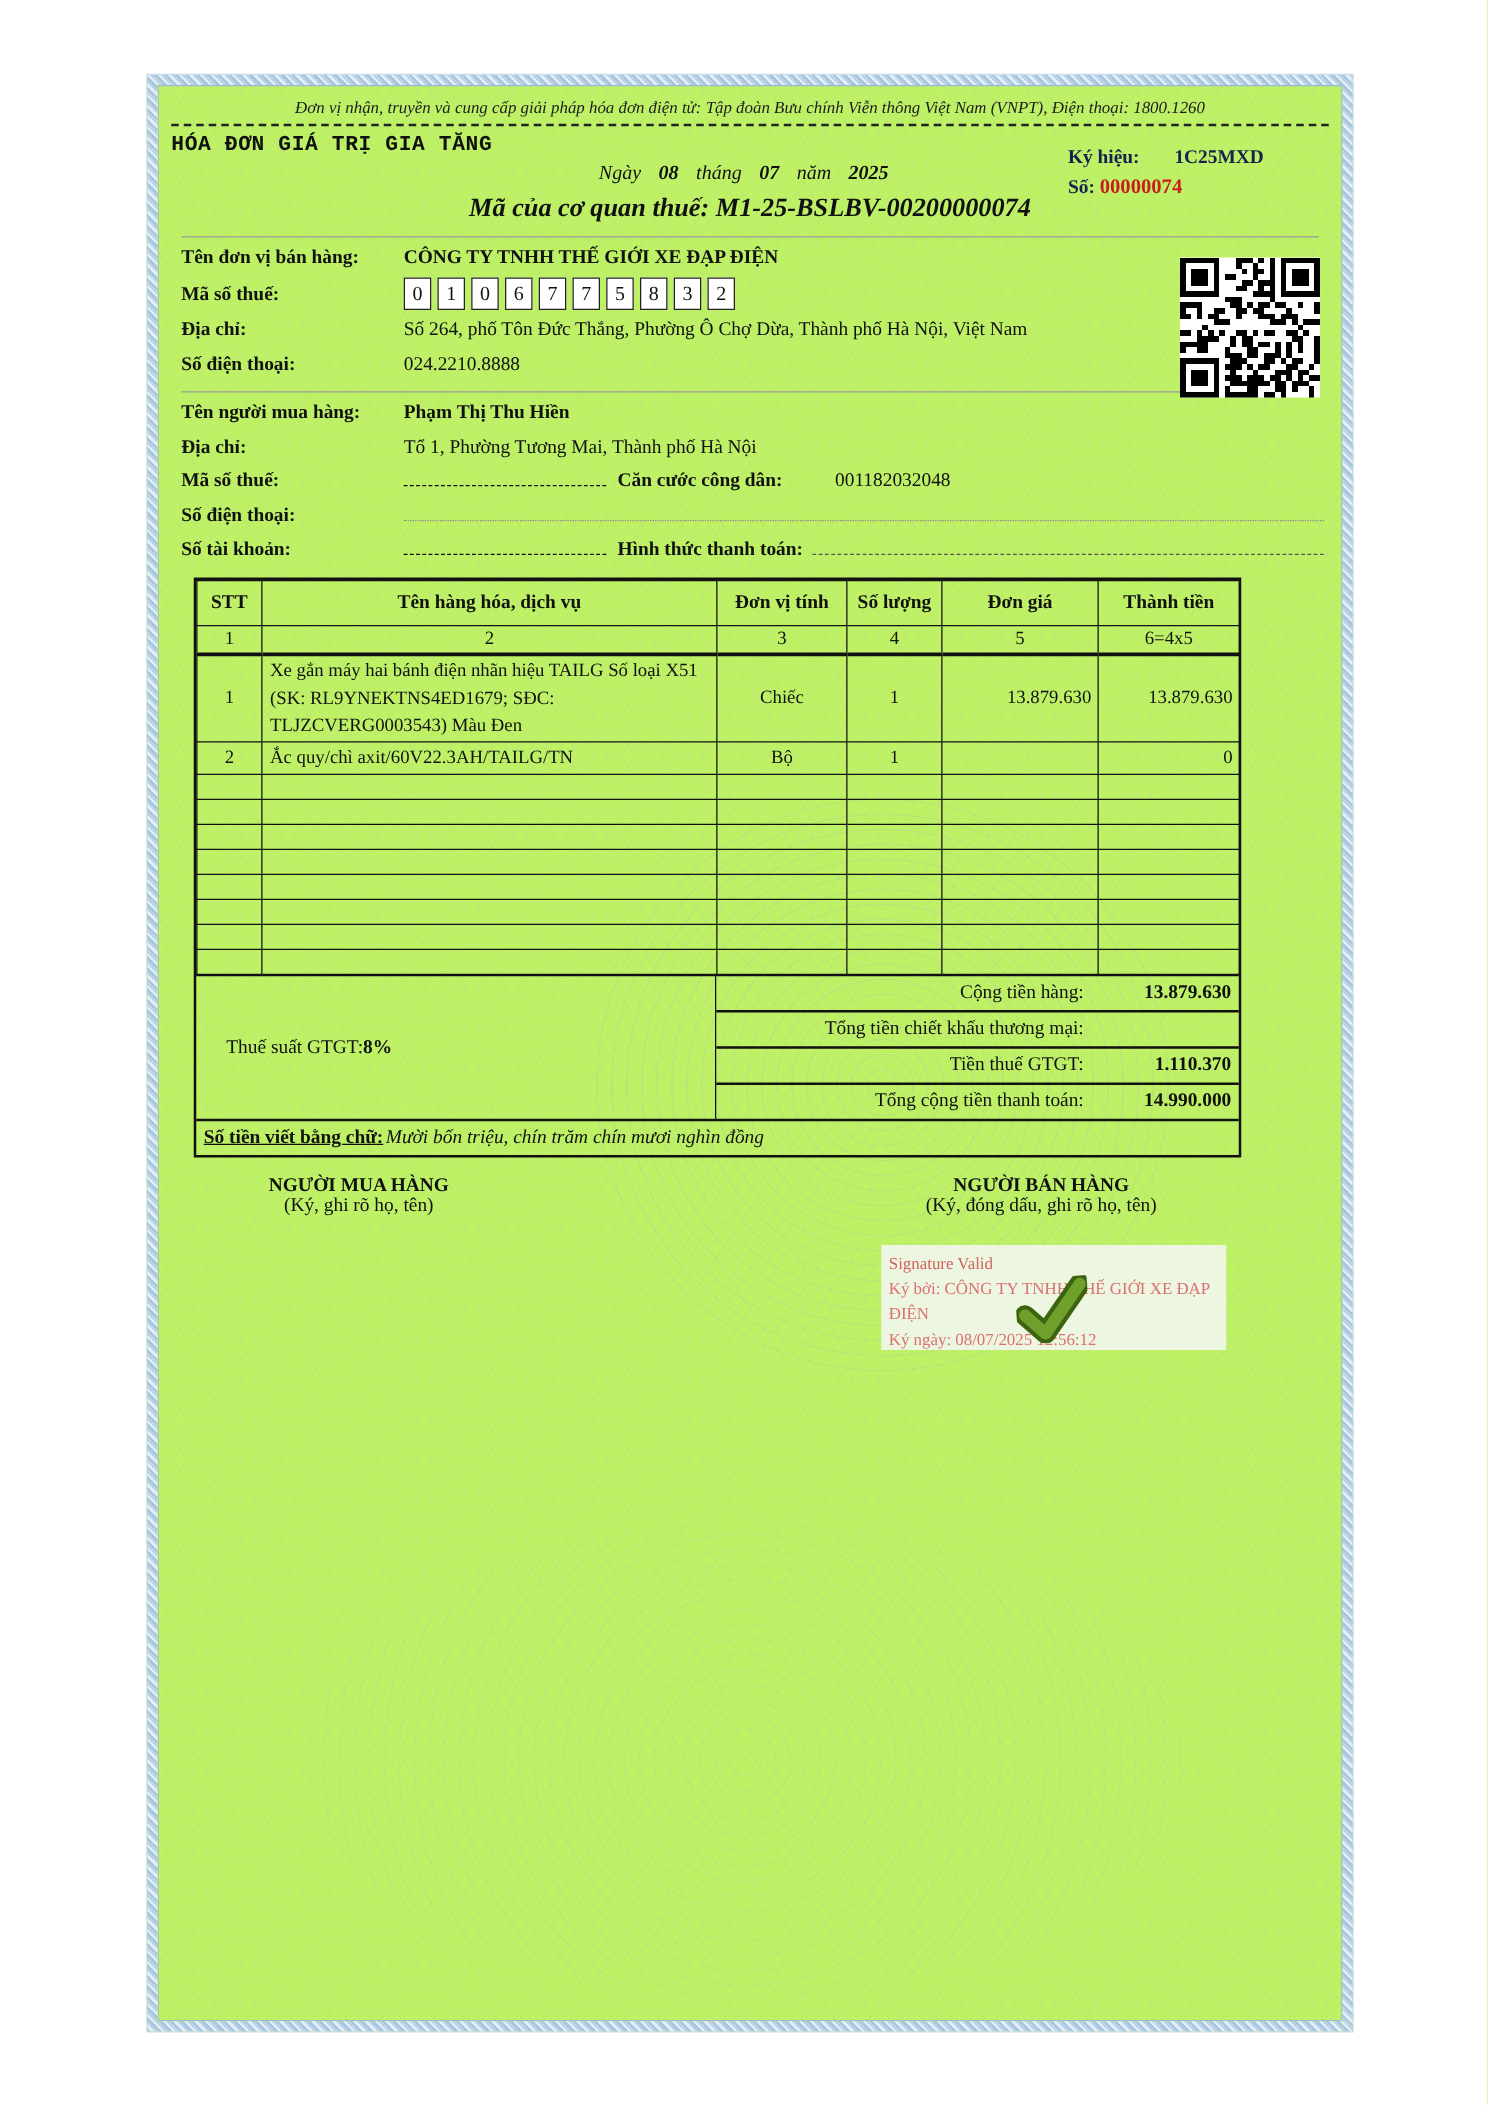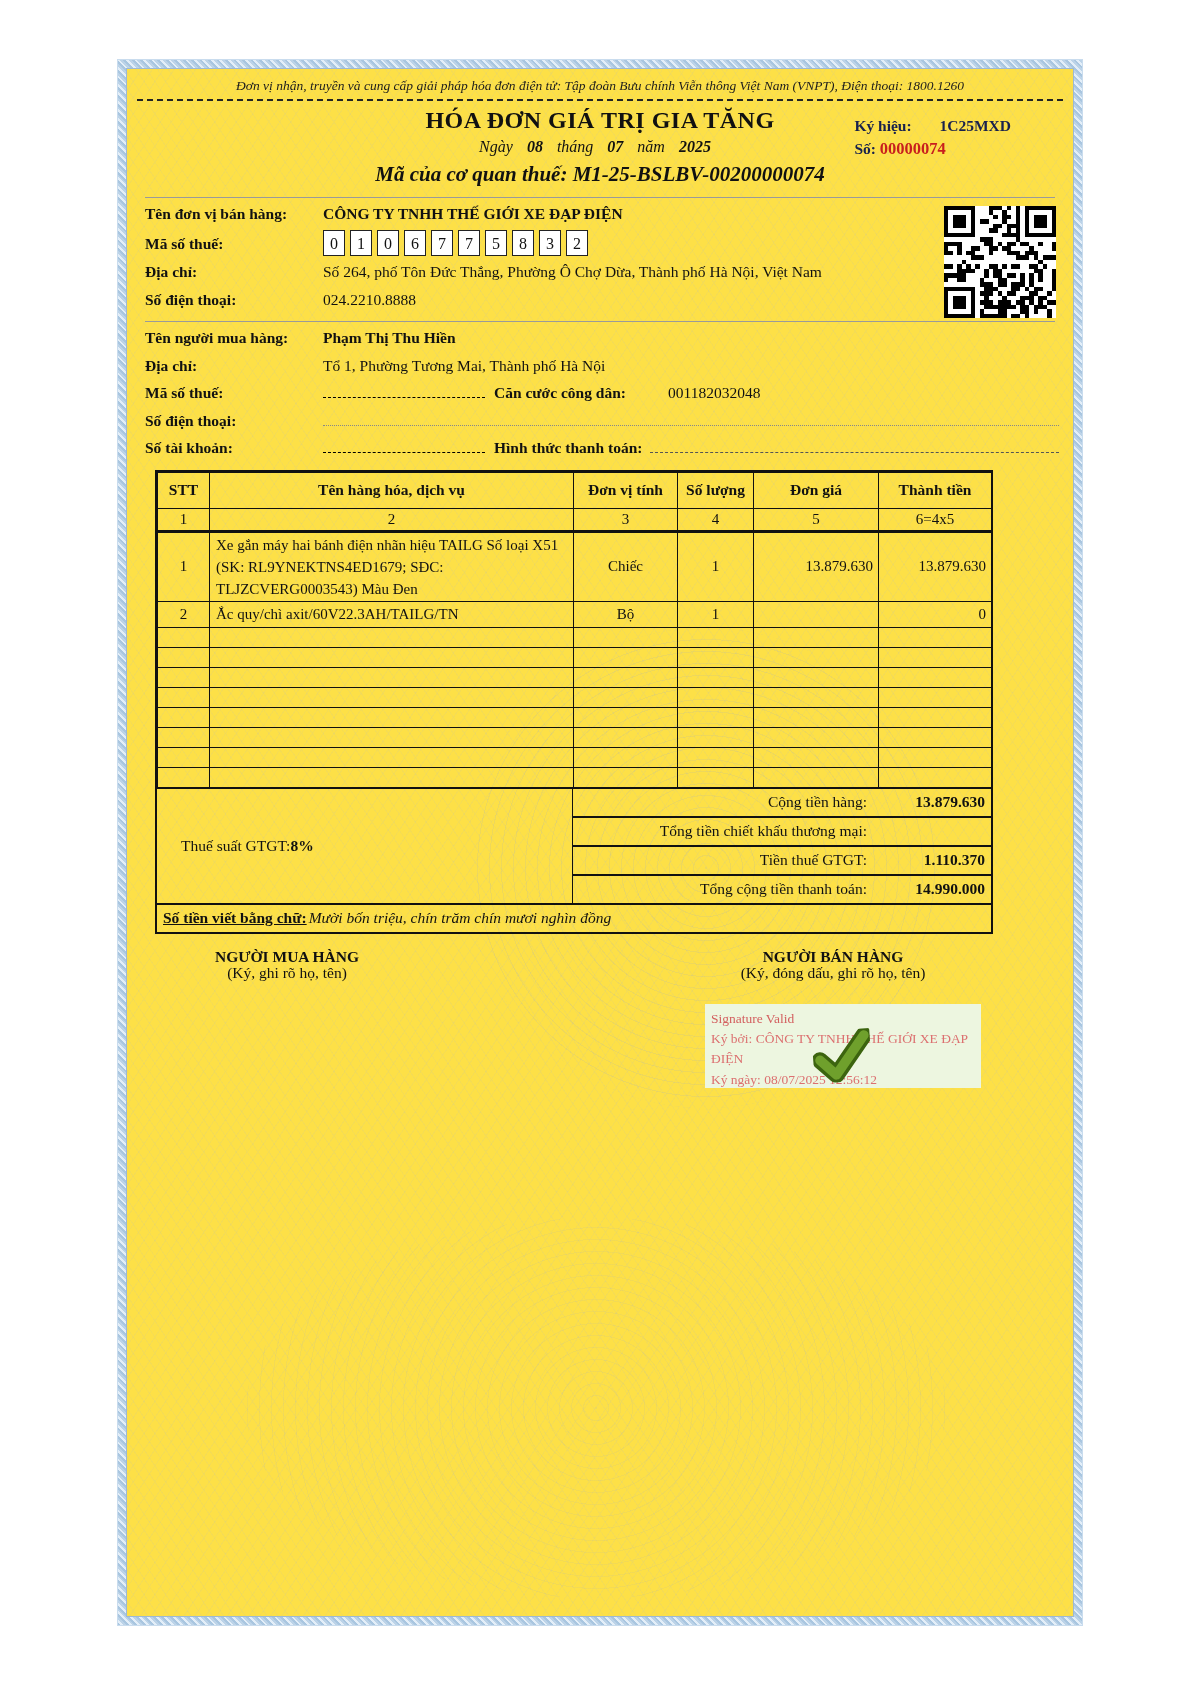--- a/index.html
+++ b/index.html
@@ -3,21 +3,21 @@
 <meta charset="utf-8">
 <style>
   html,body{margin:0;padding:0;}
   body{
     width:1190px;height:1684px;position:relative;background:#ffffff;
     font-family:"Liberation Serif","DejaVu Serif",serif;color:#111;
     overflow:hidden;
   }
   .page{
     position:absolute;left:118px;top:60px;width:964px;height:1565px;
-    box-sizing:border-box;background:#fde047;
+    box-sizing:border-box;background:#bef264;
     border:8px solid transparent;
     border-image:repeating-linear-gradient(45deg,#a9c6e0 0 2px,#e3eef8 2px 4px,#bcd3e8 4px 6px) 8;
     box-shadow:0 0 0 1px #9db9d4 inset,0 0 0 1px #c9dcee;
   }
   .mesh{
     position:absolute;inset:0;pointer-events:none;
     background:
       repeating-linear-gradient(56deg,rgba(170,182,200,0.10) 0 1px,transparent 1px 9px),
       repeating-linear-gradient(-56deg,rgba(170,182,200,0.10) 0 1px,transparent 1px 9px);
   }
@@ -26,21 +26,21 @@
     background:repeating-radial-gradient(circle,rgba(160,172,192,0.16) 0 1px,transparent 1px 12px);
   }
   .rings.r1{left:340px;top:560px;width:480px;height:480px;}
   .rings.r2{left:120px;top:1150px;width:700px;height:380px;opacity:.7;}
   .content{position:relative;padding:6px 11px 0 11px;height:100%;box-sizing:border-box;}
 
   .provider-line{font-style:italic;font-size:13.5px;text-align:center;margin-top:4px;color:#1c1c1c;}
   .dashed-sep{border-bottom:2px dashed #222;margin-top:5px;}
 
   .header-wrap{position:relative;margin-top:6px;}
-  .inv-title{text-align:center;font-weight:bold;font-size:24px;letter-spacing:.5px;}
+  .inv-title{font-weight:bold;font-size:17px;letter-spacing:.5px;font-family:Liberation Mono, monospace;}
   .inv-date{text-align:center;font-style:italic;font-size:16px;margin-top:4px;}
   .inv-date b{margin:0 10px;}
   .inv-taxcode{text-align:center;font-weight:bold;font-style:italic;font-size:21px;margin-top:6px;}
   .serial-block{position:absolute;right:52px;top:8px;font-size:15.5px;line-height:1.45;}
   .serial-block .navy{color:#18214d;font-weight:bold;margin-left:24px;}
   .serial-block .rednum{color:#c81e1e;font-weight:bold;font-size:16.5px;}
 
   .hr{border:0;border-top:1.5px solid #9a9a9a;margin:10px 8px 0 8px;}
 
   .info-row{display:flex;align-items:baseline;margin:5px 0 0 8px;font-size:15.5px;line-height:1.45;}

